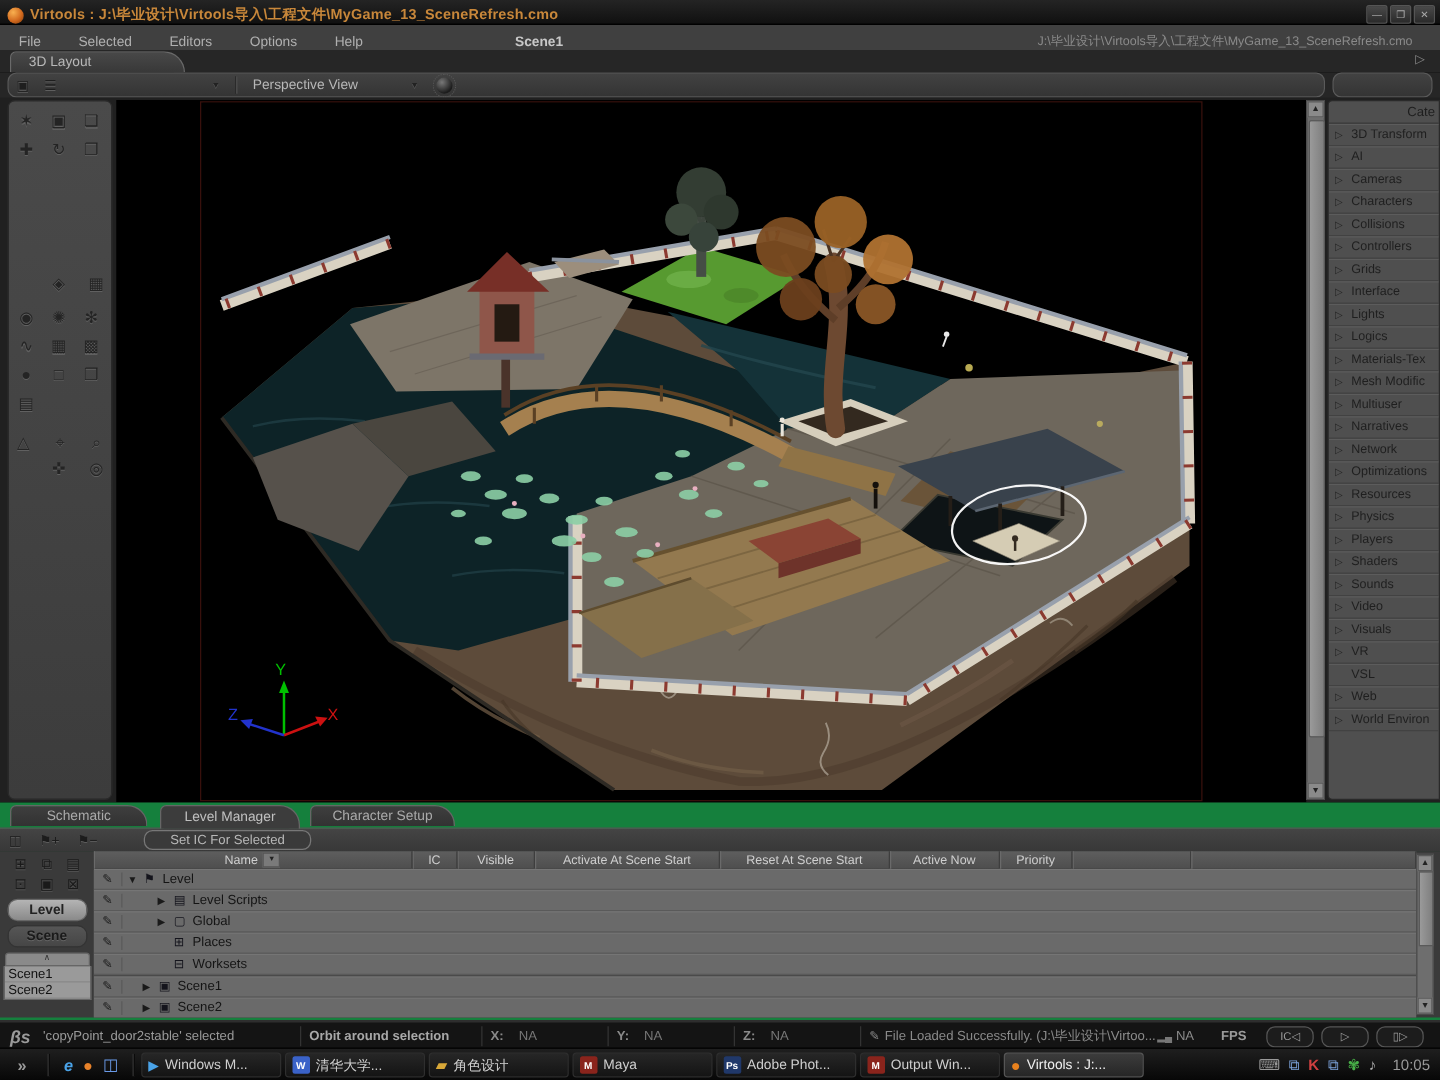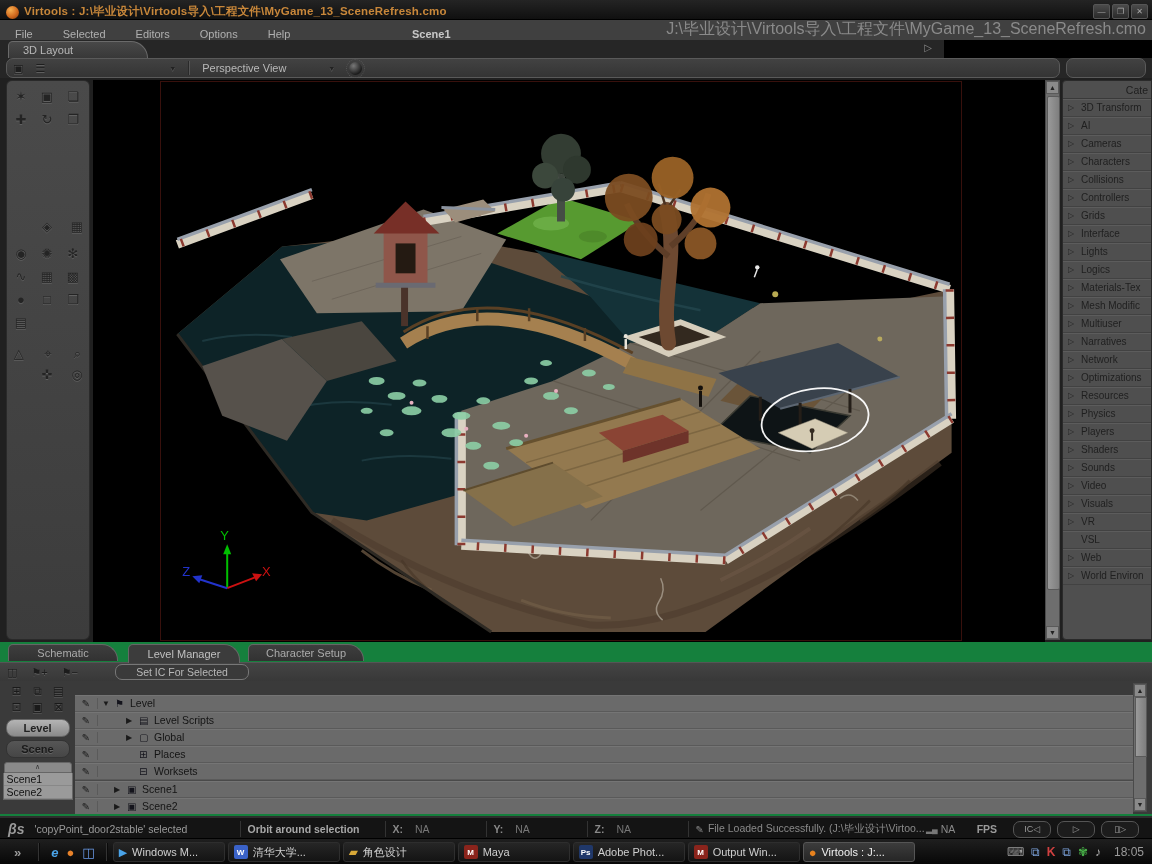--- a/index.html
+++ b/index.html
@@ -10,23 +10,23 @@
     display:flex;align-items:flex-end;padding:0 4px;box-sizing:border-box;border-bottom:1px solid #000}
   .app-logo{width:13px;height:13px;border-radius:50%;background:radial-gradient(circle at 35% 30%,#f8b050,#d2691e 55%,#7a3808);margin:0 5px 0 2px}
   #title-text{color:#c8873a;font-weight:bold;font-size:11.5px;letter-spacing:.2px}
   .win-controls{margin-left:auto;display:flex;gap:2px}
   .win-btn{width:15px;height:13px;background:linear-gradient(#4a4a4a,#2a2a2a);border:1px solid #555;
     color:#aaa;font-size:8px;display:flex;align-items:center;justify-content:center;border-radius:2px}
   
   #menubar{position:absolute;left:0;top:20px;width:1152px;height:20px;background:#404040;display:flex;align-items:flex-end;border-bottom:1px solid #000}
   .menu-item{padding:0 15px;color:#b0b0b0}
   #scene-label{position:absolute;left:412px;font-weight:bold;color:#c8c8c8}
-  #menu-path{position:absolute;right:6px;color:#8a8a8a;font-size:16px}
-  
-  #tabrow{position:absolute;left:0;top:40px;width:944px;height:18px;background:#262626}
+  #menu-path{position:absolute;right:22px;color:#8a8a8a;font-size:10px}
+  
+  #tabrow{position:absolute;left:0;top:40px;width:1152px;height:18px;background:#262626}
   #layout-tab{position:absolute;left:8px;top:1px;width:140px;height:17px;background:linear-gradient(#484848,#383838);
     border:1px solid #6a6a6a;border-bottom:none;border-radius:5px 18px 0 0;color:#b8b8b8;
     display:flex;align-items:center;padding-left:14px;box-sizing:border-box}
   #tab-scroll{position:absolute;right:12px;top:2px;color:#888;font-size:10px}
   
   #toolbarrow{position:absolute;left:0;top:58px;width:1152px;height:21px;background:#262626}
   #vbar{position:absolute;left:6px;top:0;width:1054px;height:20px;background:linear-gradient(#424242,#343434);
     border:1px solid #5a5a5a;border-radius:7px;box-sizing:border-box;display:flex;align-items:center}
   #vbar .tb-ico{color:#1e1e1e;text-shadow:0 1px 0 #5e5e5e;font-size:11px;margin:0 6px}
   .dd-arrow{color:#222;font-size:7px;margin:0 8px;text-shadow:0 1px 0 #5e5e5e}
@@ -627,20 +627,34 @@
         </div>
       <div id="collapse">∧</div>
       <div id="scene-list">
 
       <div class="scene-li">Scene1</div>
           <div class="scene-li">Scene2</div>
         </div>
     </div>
 
     <div id="lmtable">
+      <div id="lmhead">
+        <div class="lmh-cell c-name">
+          <span>Name</span>
+          <span class="dd-btn">▼</span>
+        </div>
+        <div class="lmh-cell c-ic">IC</div>
+        <div class="lmh-cell c-vis">Visible</div>
+        <div class="lmh-cell c-act">Activate At Scene Start</div>
+        <div class="lmh-cell c-res">Reset At Scene Start</div>
+        <div class="lmh-cell c-now">Active Now</div>
+        <div class="lmh-cell c-pri">Priority</div>
+        <div class="lmh-cell c-e1"></div>
+        <div class="lmh-cell c-e2"></div>
+      </div>
       <div id="lmrows">
 
           <div class="lm-row">
             <span class="lm-edit">✎</span>
             <span class="ind0"></span>
             <span class="lm-arrow">▼</span>
             <span class="lm-ricon">⚑</span>
             <span class="lbl">Level</span>
           </div>
 
@@ -785,15 +799,15 @@
   <span id="tray">
     <span style="display:flex;gap:7px">
 
     <span>⌨</span>
         <span class="tr-b">⧉</span>
         <span class="tr-r">K</span>
         <span class="tr-b">⧉</span>
         <span class="tr-g">✾</span>
         <span class="tr-gr">♪</span>
       </span>
-    <span id="clock">18:05</span>
+    <span id="clock">10:05</span>
   </span>
 </div>
 
 </body></html>

